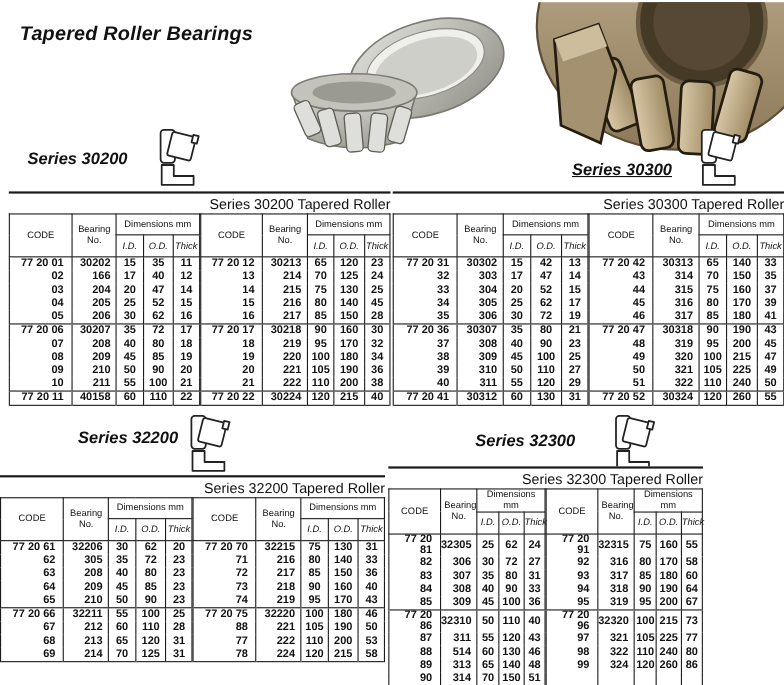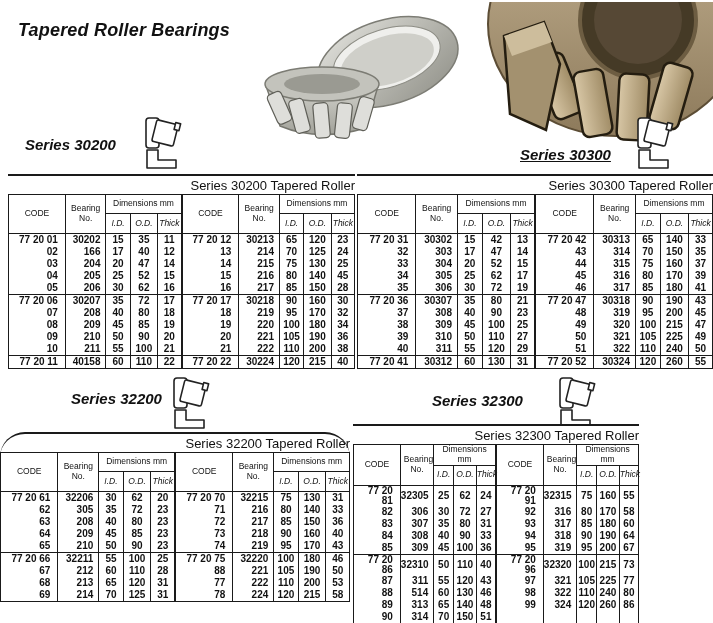--- a/index.html
+++ b/index.html
@@ -560,21 +560,21 @@
                 <td class="c-num">120</td>
                 <td class="c-num">260</td>
                 <td class="c-num">55</td>
               </tr>
             </tbody>
           </table>
         </div>
       </div>
   </div>
 
-  <div class="table-block" style="left:0px;top:432px;width:350px;border-radius:25px;">
+  <div class="table-block" style="left:0px;top:432px;width:350px;">
     <div class="tbl-title">Series 32200 Tapered Roller</div>
     <div class="halves">
         <div class="half">
           <table class="htab">
             <colgroup>
               <col style="width:33%">
               <col style="width:23.5%">
               <col style="width:14%">
               <col style="width:16%">
               <col style="width:13.5%">

